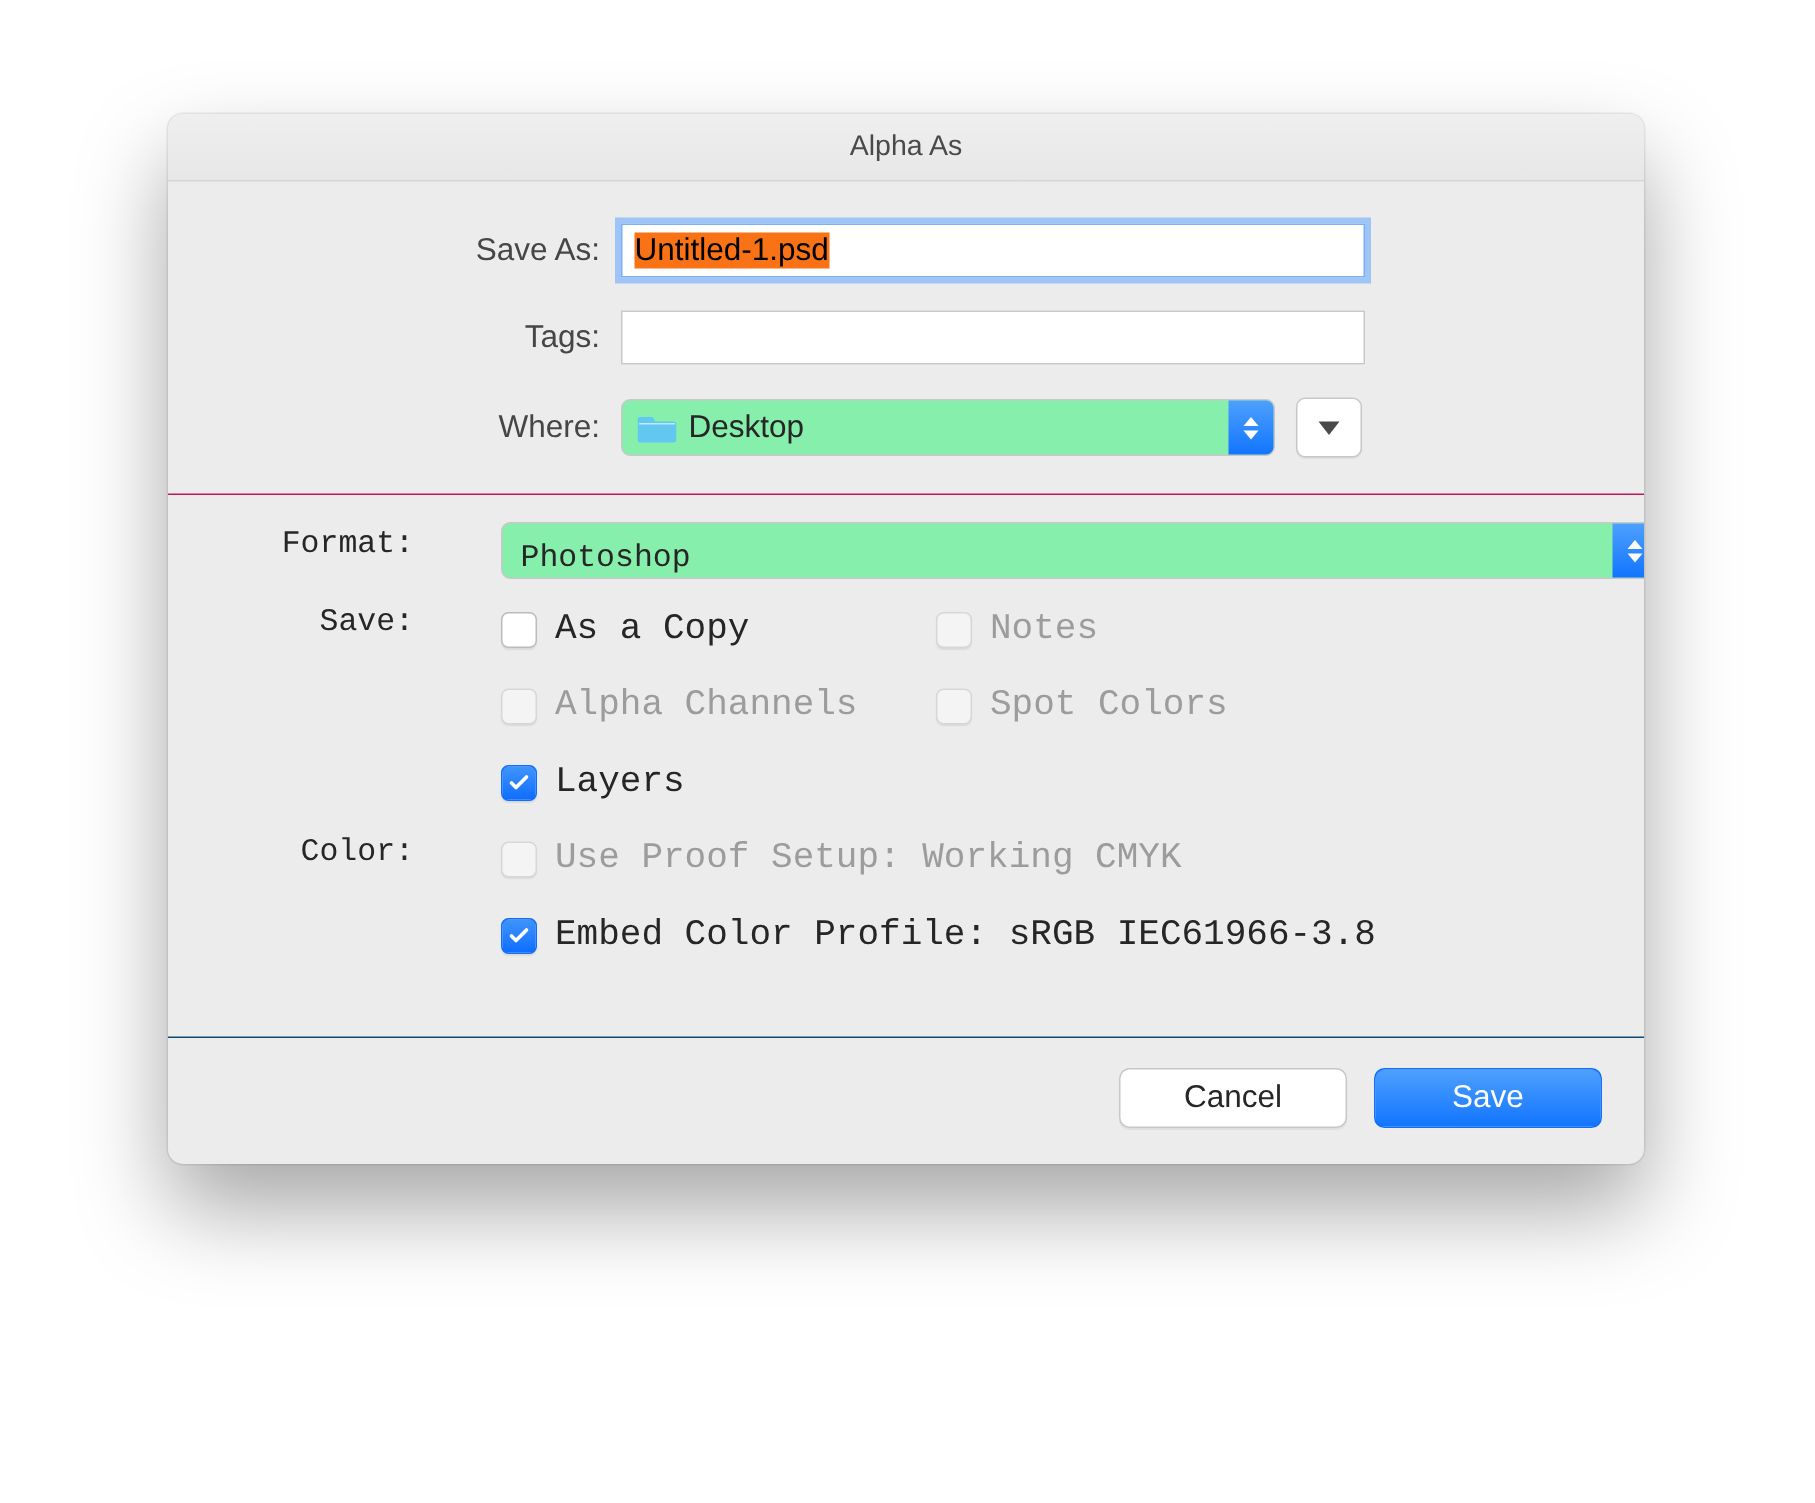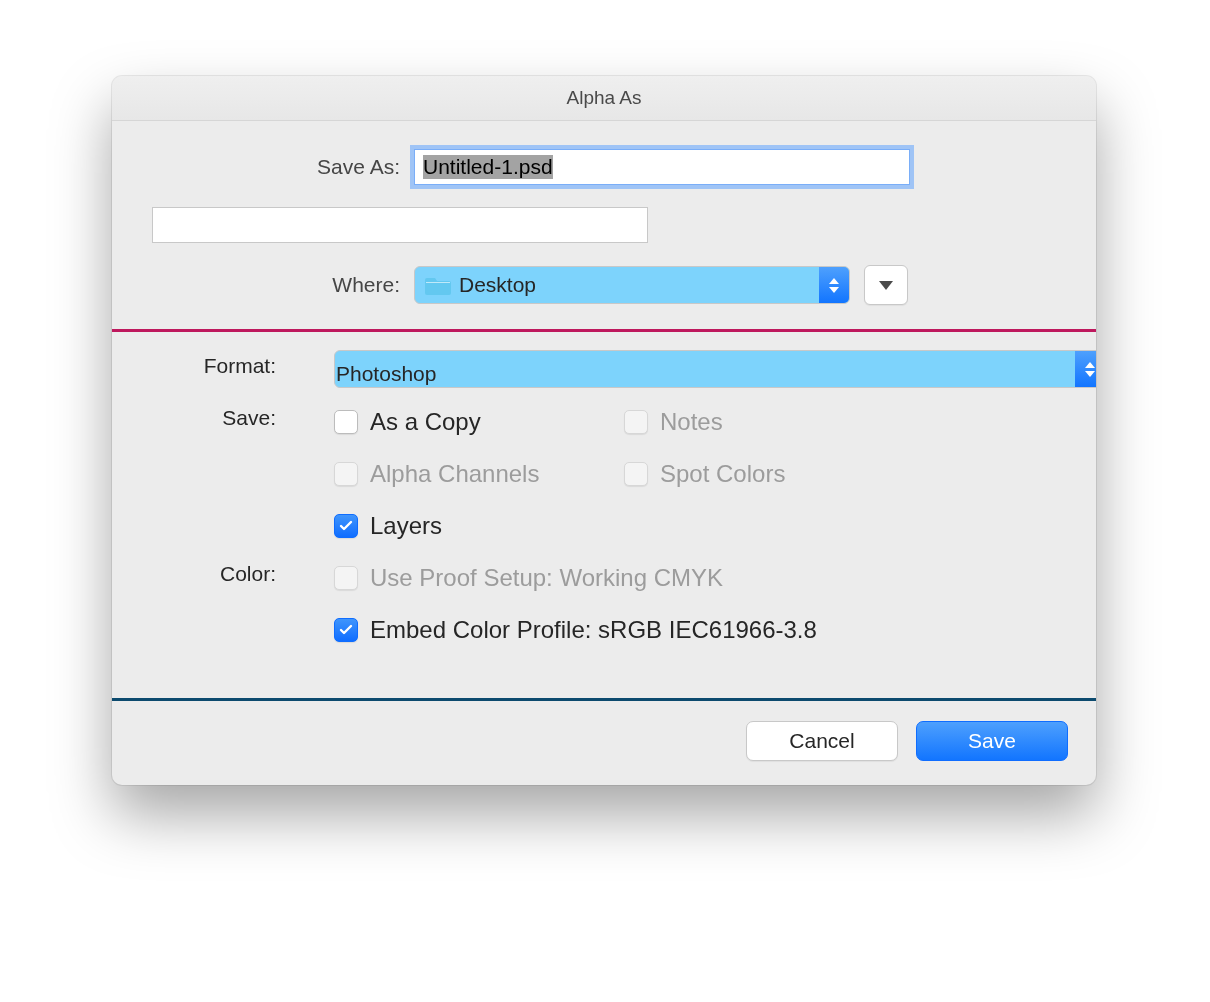--- a/index.html
+++ b/index.html
@@ -34,21 +34,21 @@
     text-align: center;
     font-size: 19px;
     color: #4a4a4a;
     background: linear-gradient(#efefef, #e7e7e7);
     border-bottom: 1px solid #d6d6d6;
   }
 
   
   .section-top {
     padding: 28px 40px 24px 40px;
-    border-bottom: 3px solid #be185d;
+    border-bottom: 1px solid #be185d;
   }
   .row {
     display: flex;
     align-items: center;
     margin-bottom: 22px;
   }
   .row:last-child { margin-bottom: 0; }
   .row-label {
     width: 248px;
     text-align: right;
@@ -64,34 +64,34 @@
     border: 1px solid #c8c8c8;
     background: #ffffff;
     box-sizing: border-box;
   }
   .text-input.focused {
     outline: none;
     border: 1px solid #7aaef8;
     box-shadow: 0 0 0 4px #9fc4f6;
   }
   .text-input.focused .sel {
-    background: #a3a3a3;
+    background: #f97316;
   }
   #filename-value { width: 496px; display:flex; align-items:center; }
   #tags-input { width: 496px; }
 
   .where-wrap {
     display: flex;
     align-items: center;
     gap: 14px;
   }
   .combo {
     position: relative;
     height: 38px;
-    background: #7dd3fc;
+    background: #86efac;
     border: 1px solid #c8c8c8;
     border-radius: 6px;
     display: flex;
     align-items: center;
     font-size: 21px;
     color: #262626;
     box-sizing: border-box;
     justify-content: flex-end;
   }
   .combo .folder-icon {
@@ -123,40 +123,41 @@
     display:flex;align-items:center;justify-content:center;
     box-shadow: 0 1px 1px rgba(0,0,0,0.06);
   }
   .expand-btn .chev-dn {
     width:0;height:0;border-left:7px solid transparent;border-right:7px solid transparent;border-top:9px solid #4a4a4a;
   }
 
   
   .section-mid {
     padding: 18px 34px 40px 34px;
-    border-bottom: 3px solid #0c4a6e;
+    border-bottom: 1px solid #0c4a6e;
+    font-family: Liberation Mono, monospace;
   }
   .mid-row {
     display: flex;
     align-items: flex-start;
     margin-bottom: 14px;
   }
   .mid-label {
     width: 130px;
     text-align: right;
     font-size: 21px;
     color: #262626;
     padding-right: 58px;
     padding-top: 4px;
     flex-shrink: 0;
   }
   .mid-body { flex:1; }
 
   .format-combo { width: 772px; }
-  .format-combo .combo-text { padding-left: 1px; margin-top: 10px; }
+  .format-combo .combo-text { padding-left: 12px; margin-top: 10px; }
 
   .check-grid {
     display: grid;
     grid-template-columns: 290px auto;
     row-gap: 24px;
     padding-top: 6px;
   }
   .check-item {
     display: flex;
     align-items: center;
@@ -223,20 +224,21 @@
     <div class="section-top">
 
       <div class="row">
         <div class="row-label">Save As:</div>
         <div id="filename-value" class="text-input focused">
           <span class="sel">Untitled-1.psd</span>
         </div>
       </div>
 
       <div class="row">
+        <div class="row-label">Tags:</div>
         <div id="tags-input" class="text-input"></div>
       </div>
 
       <div class="row">
         <div class="row-label">Where:</div>
         <div class="where-wrap">
           <div class="combo" style="width:436px;">
             <svg class="folder-icon" viewBox="0 0 26 22">
               <path d="M2 4 h8 l2 3 h12 a2 2 0 0 1 2 2 v10 a2 2 0 0 1 -2 2 H2 a2 2 0 0 1 -2 -2 V6 a2 2 0 0 1 2 -2 z" fill="#63c8f0"></path>
               <path d="M1 8 h24 v1 H1 z" fill="#ffffff" opacity="0.6"></path>

